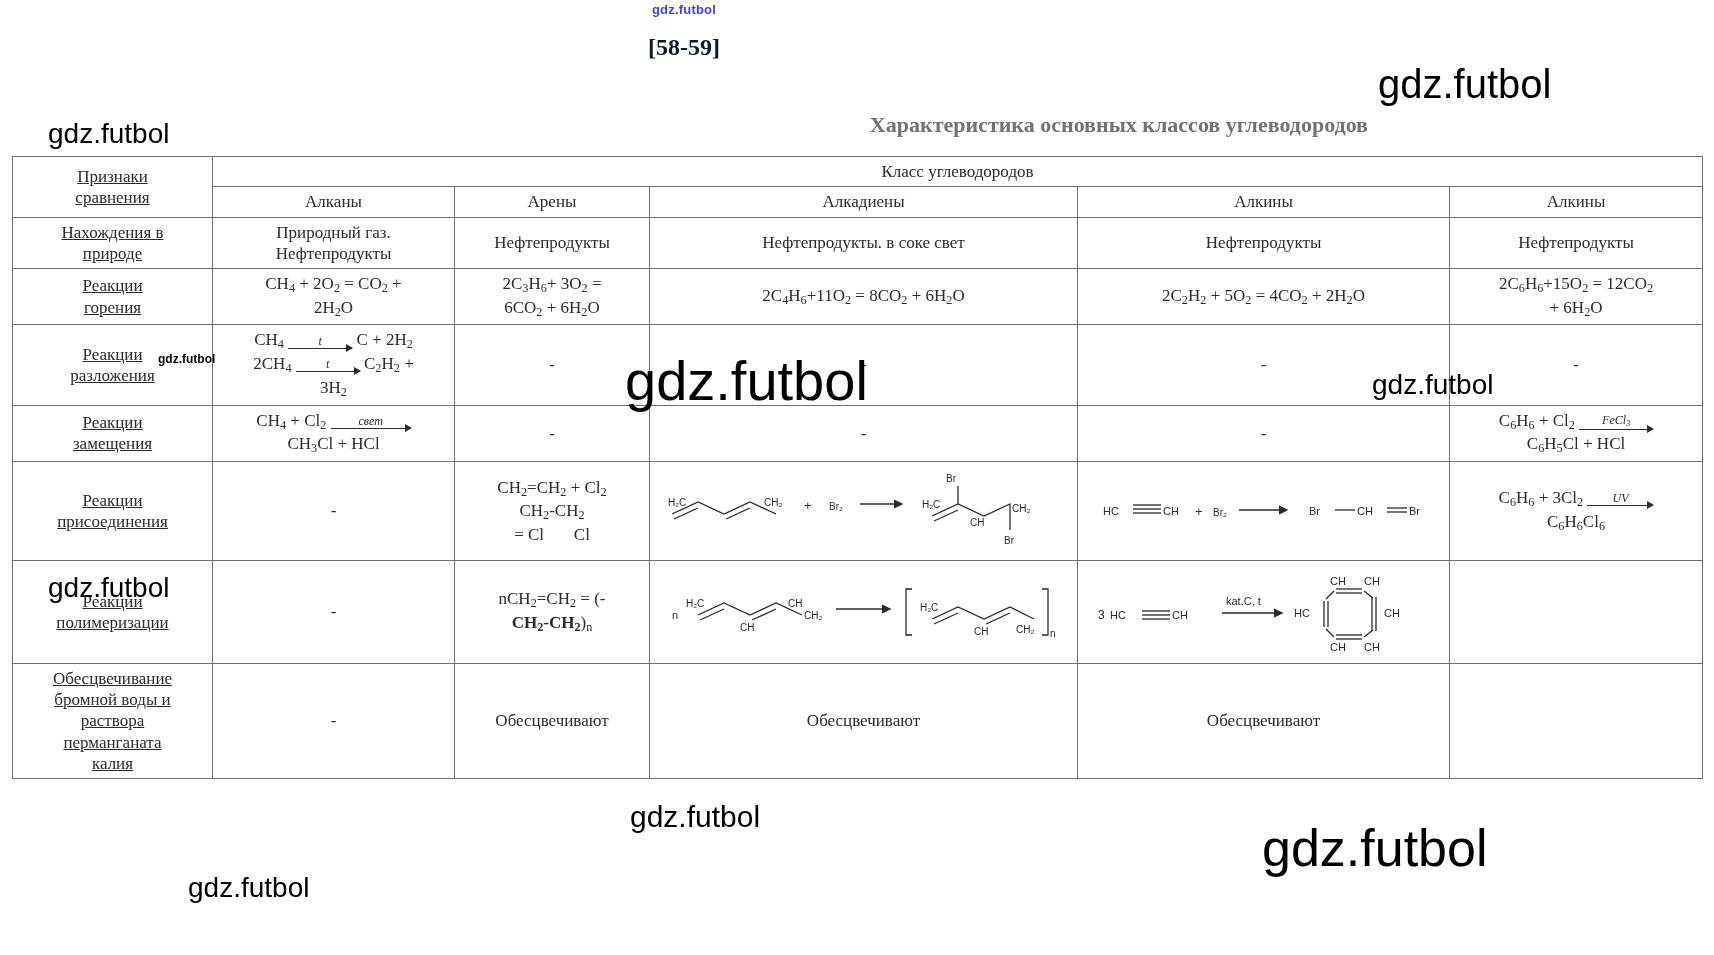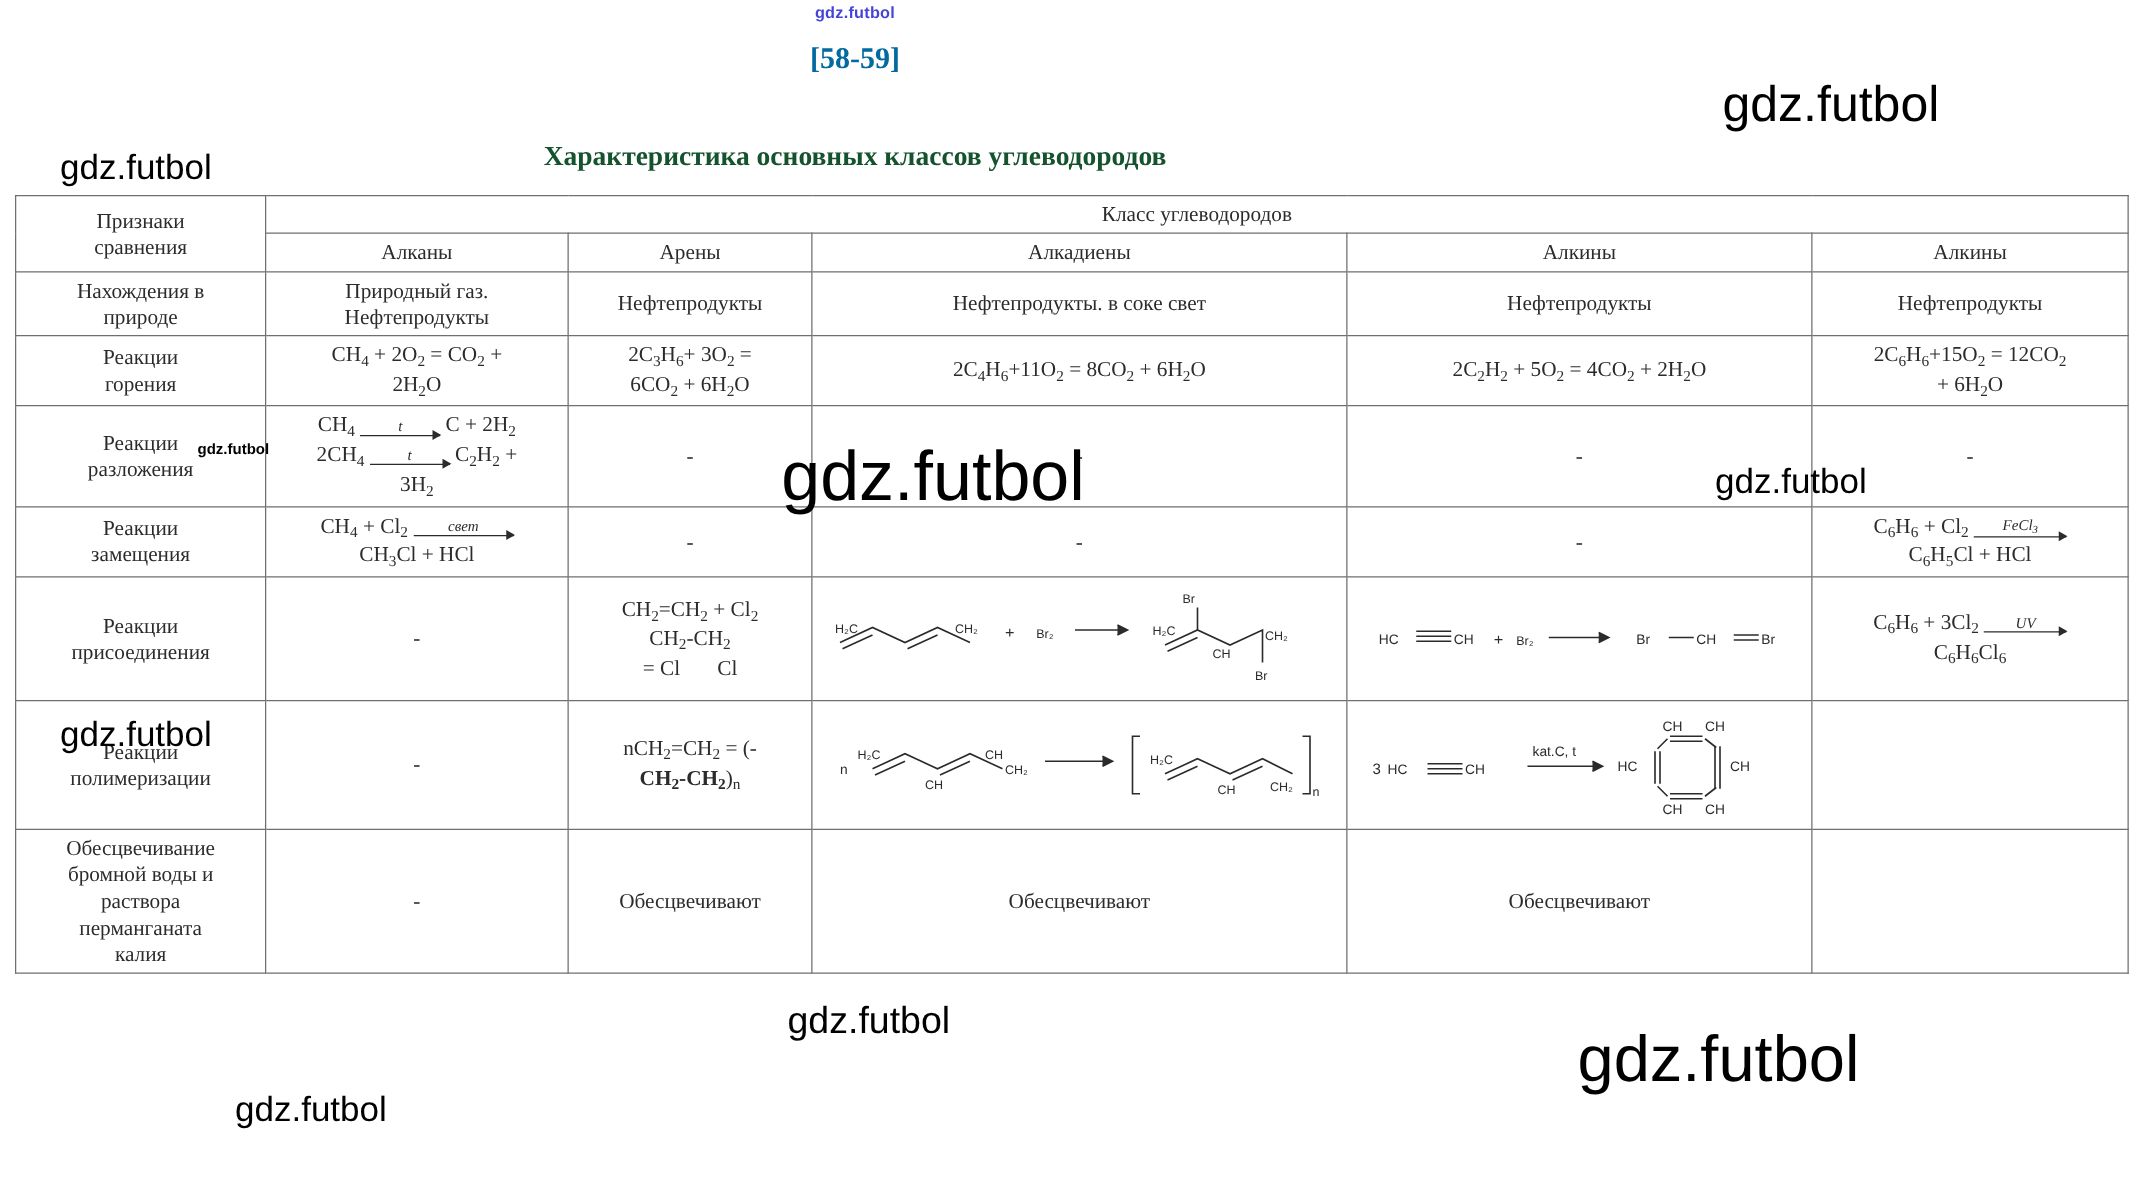--- a/index.html
+++ b/index.html
@@ -34,32 +34,32 @@
   }
   .page-ref {
     position: absolute;
     top: 34px;
     left: 0;
     width: 100%;
     text-align: center;
     font-family: "Liberation Serif", serif;
     font-size: 24px;
     font-weight: bold;
-    color: #0369a1;
+    color: #0f172a;
   }
   .doc-title {
     position: absolute;
     top: 112px;
     left: 0;
     width: 100%;
-    text-align: center;
+    text-align: right;
     font-family: "Liberation Serif", serif;
     font-size: 22px;
     font-weight: bold;
-    color: #14532d;
+    color: #737373;
   }
   .table-wrap {
     position: absolute;
     top: 156px;
     left: 12px;
     width: 1690px;
   }
   table.chars {
     border-collapse: collapse;
     width: 1690px;
@@ -78,21 +78,21 @@
   }
   .col-sign { width: 200px; }
   .col-alkan { width: 242px; }
   .col-alken { width: 195px; }
   .col-alkad { width: 428px; }
   .col-alkin { width: 372px; }
   .col-aren { width: 253px; }
 
   .hdr-group { font-size: 18px; }
   .hdr-cls { font-size: 18px; }
-  .rowlabel { font-size: 17px; }
+  .rowlabel { font-size: 17px; text-decoration: underline; }
   .eq-wrap { font-size: 18px; }
   sub { font-size: 0.72em; vertical-align: -0.28em; }
   .dash { font-size: 18px; }
 
   .arrow-line {
     display: inline-block;
     position: relative;
     min-width: 64px;
     text-align: center;
     vertical-align: middle;

